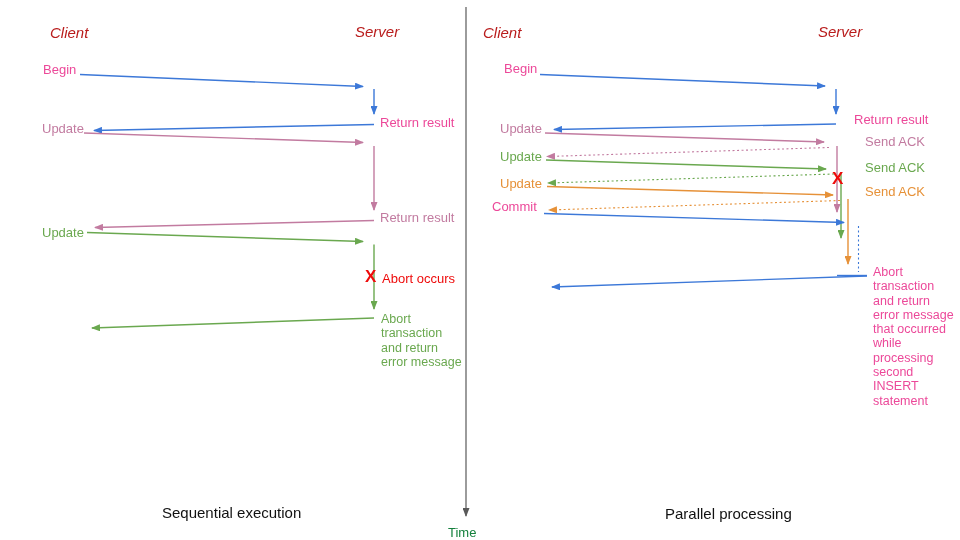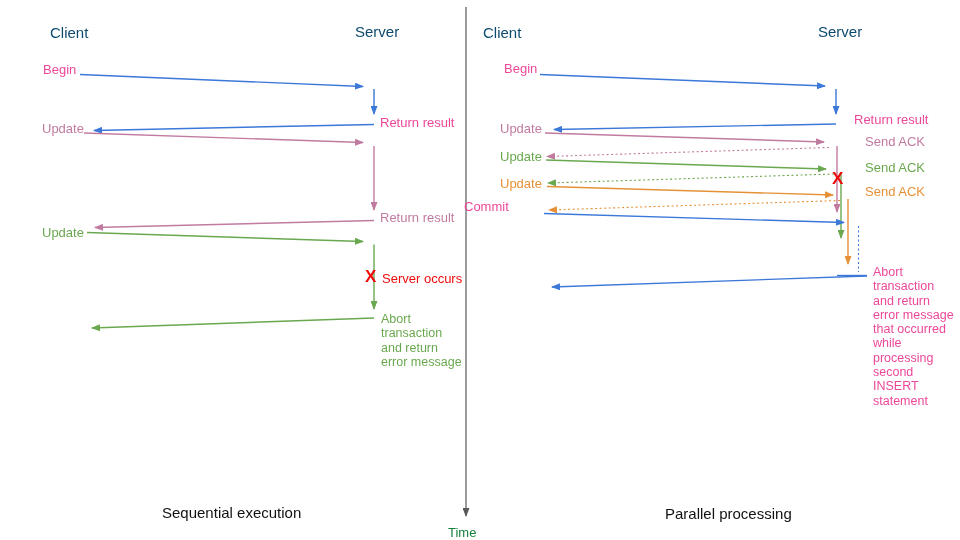--- a/index.html
+++ b/index.html
@@ -2,21 +2,21 @@
 <html><head>
 <meta charset="utf-8">
 <style>
   html,body{margin:0;padding:0;background:#ffffff;}
   .canvas{
     position:relative;width:960px;height:540px;background:#ffffff;overflow:hidden;
     font-family:"Liberation Sans", sans-serif;
   }
   svg.wires{position:absolute;left:0;top:0;width:960px;height:540px;}
   .lbl{position:absolute;font-size:13px;line-height:14px;white-space:nowrap;}
-  .hdr{position:absolute;font-size:15px;line-height:16px;color:#0c4a6e;white-space:nowrap;}
+  .hdr{position:absolute;font-size:15px;line-height:16px;font-style:italic;color:#b91c1c;white-space:nowrap;}
   .title{position:absolute;font-size:15px;line-height:16px;color:#111111;white-space:nowrap;}
   .multiline{white-space:pre-line;font-size:12.5px;line-height:14.3px;}
   .xmark{position:absolute;font-size:17px;line-height:17px;font-weight:bold;color:#ee0b0b;}
   .c-blue{color:#ec4899;}
   .c-pink{color:#c27ba0;}
   .c-green{color:#6aa84f;}
   .c-orange{color:#e69138;}
   .c-red{color:#ee0b0b;}
   .c-dark{color:#15803d;}
 </style>
@@ -99,21 +99,21 @@
   <div class="hdr" style="left:50px;top:25px;">Client</div>
   <div class="hdr" style="left:355px;top:24px;">Server</div>
 
   <div class="lbl c-blue" style="left:43px;top:63px;">Begin</div>
   <div class="lbl c-blue" style="left:380px;top:116px;">Return result</div>
   <div class="lbl c-pink" style="left:42px;top:122px;">Update</div>
   <div class="lbl c-pink" style="left:380px;top:211px;">Return result</div>
   <div class="lbl c-green" style="left:42px;top:226px;">Update</div>
 
   <div class="xmark" style="left:365px;top:268px;">X</div>
-  <div class="lbl c-red" style="left:382px;top:272px;">Server occurs</div>
+  <div class="lbl c-red" style="left:382px;top:272px;">Abort occurs</div>
 
   <div class="lbl multiline c-green" style="left:381px;top:312px;">Abort
 transaction
 and return
 error message</div>
 
   <div class="title" style="left:162px;top:505px;">Sequential execution</div>
 
   <div class="lbl c-dark" style="left:448px;top:526px;">Time</div>
 
@@ -121,21 +121,21 @@
   <div class="hdr" style="left:818px;top:24px;">Server</div>
 
   <div class="lbl c-blue" style="left:504px;top:62px;">Begin</div>
   <div class="lbl c-blue" style="left:854px;top:113px;">Return result</div>
   <div class="lbl c-pink" style="left:500px;top:122px;">Update</div>
   <div class="lbl c-pink" style="left:865px;top:135px;">Send ACK</div>
   <div class="lbl c-green" style="left:500px;top:150px;">Update</div>
   <div class="lbl c-green" style="left:865px;top:161px;">Send ACK</div>
   <div class="lbl c-orange" style="left:500px;top:177px;">Update</div>
   <div class="lbl c-orange" style="left:865px;top:185px;">Send ACK</div>
-  <div class="lbl c-blue" style="left:464px;top:200px;">Commit</div>
+  <div class="lbl c-blue" style="left:492px;top:200px;">Commit</div>
 
   <div class="xmark" style="left:832px;top:170px;">X</div>
 
   <div class="lbl multiline c-blue" style="left:873px;top:265px;">Abort
 transaction
 and return
 error message
 that occurred
 while
 processing

